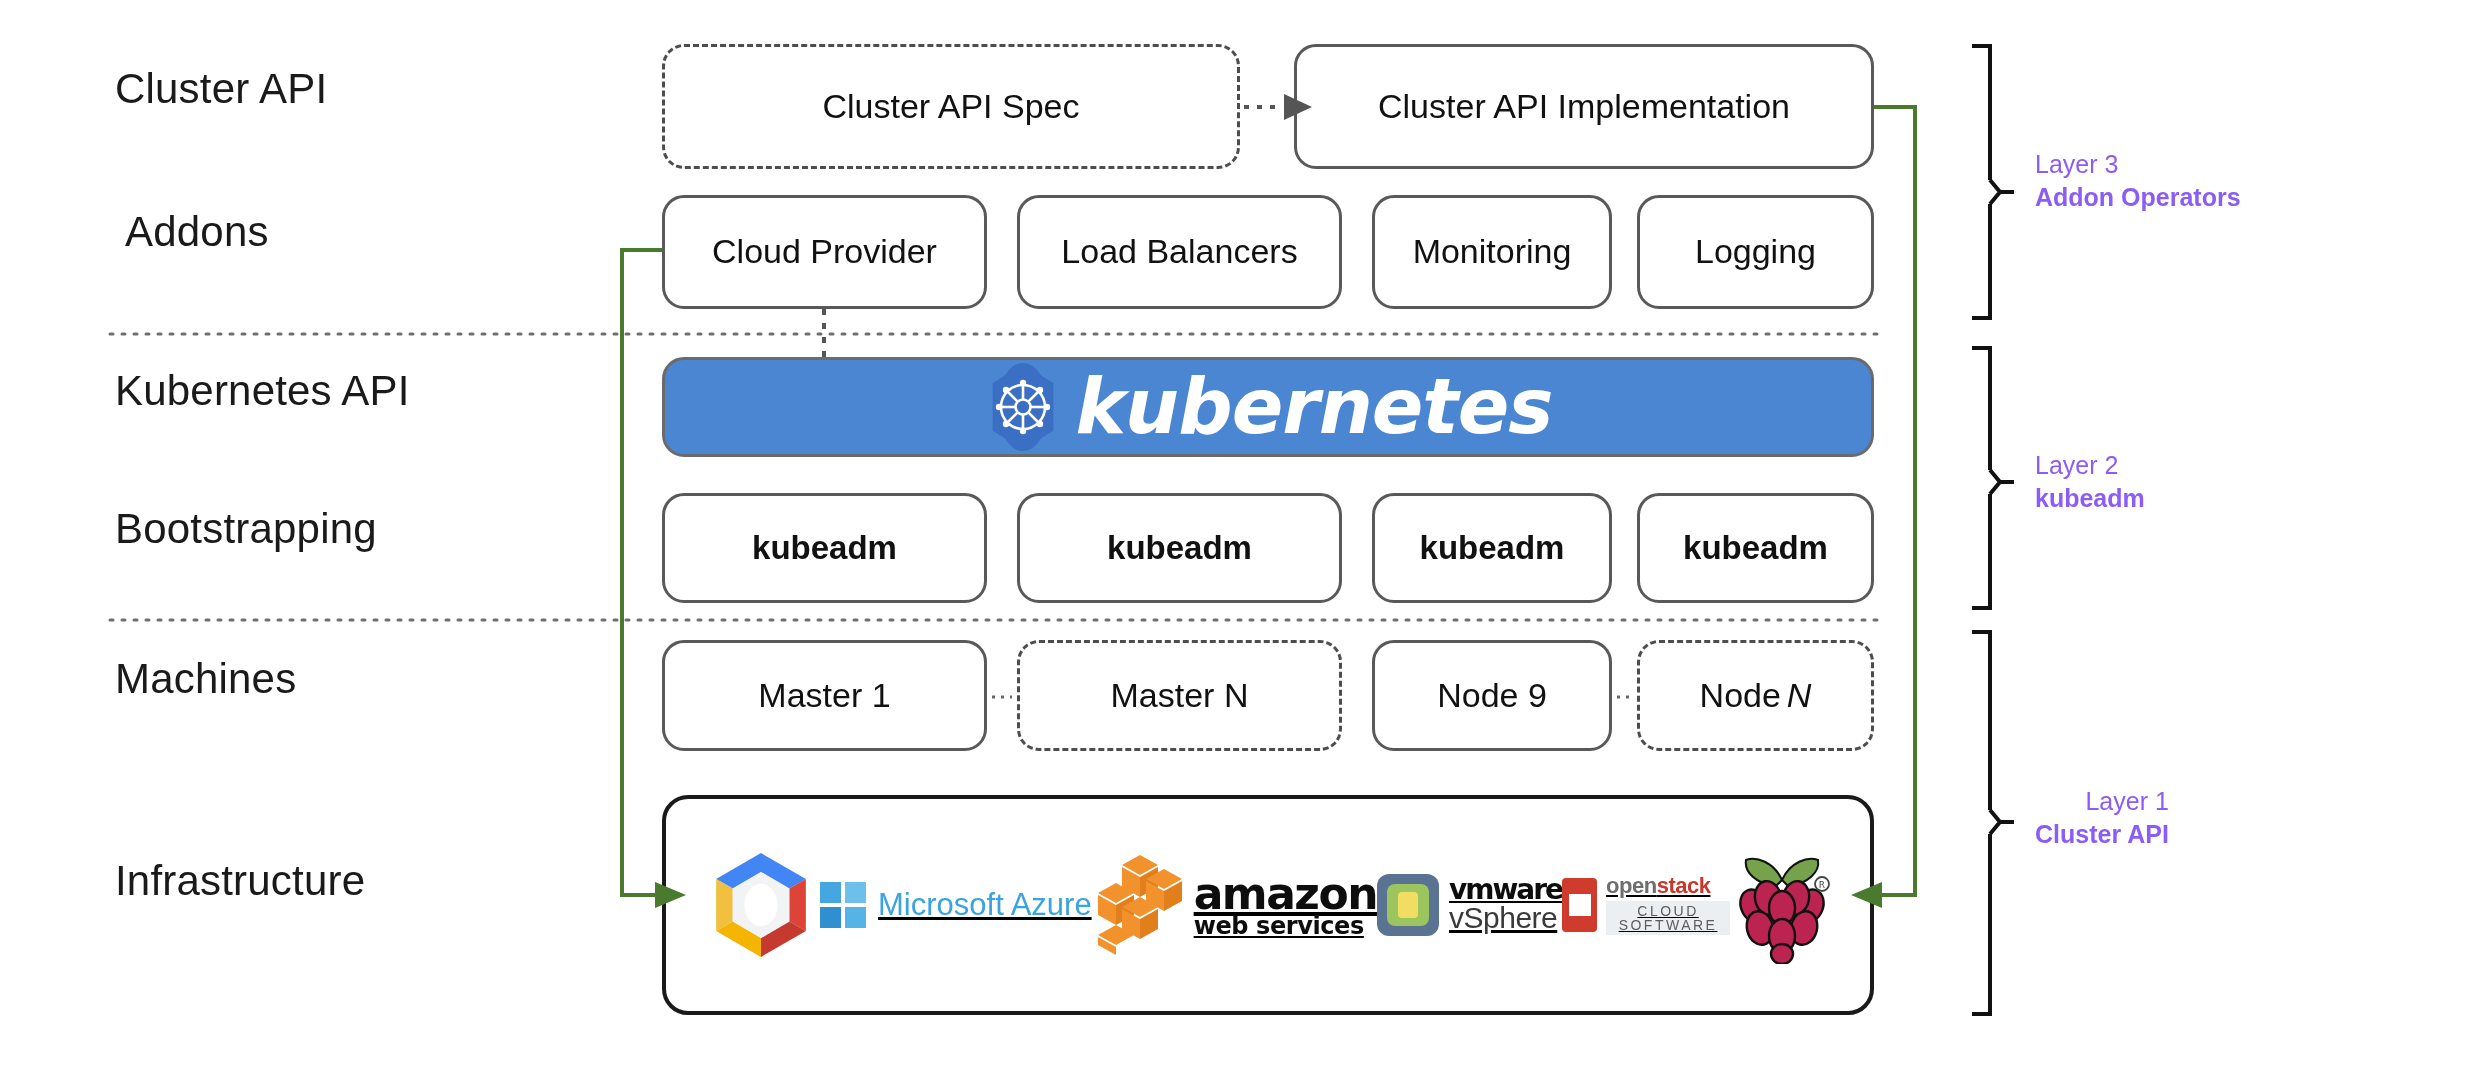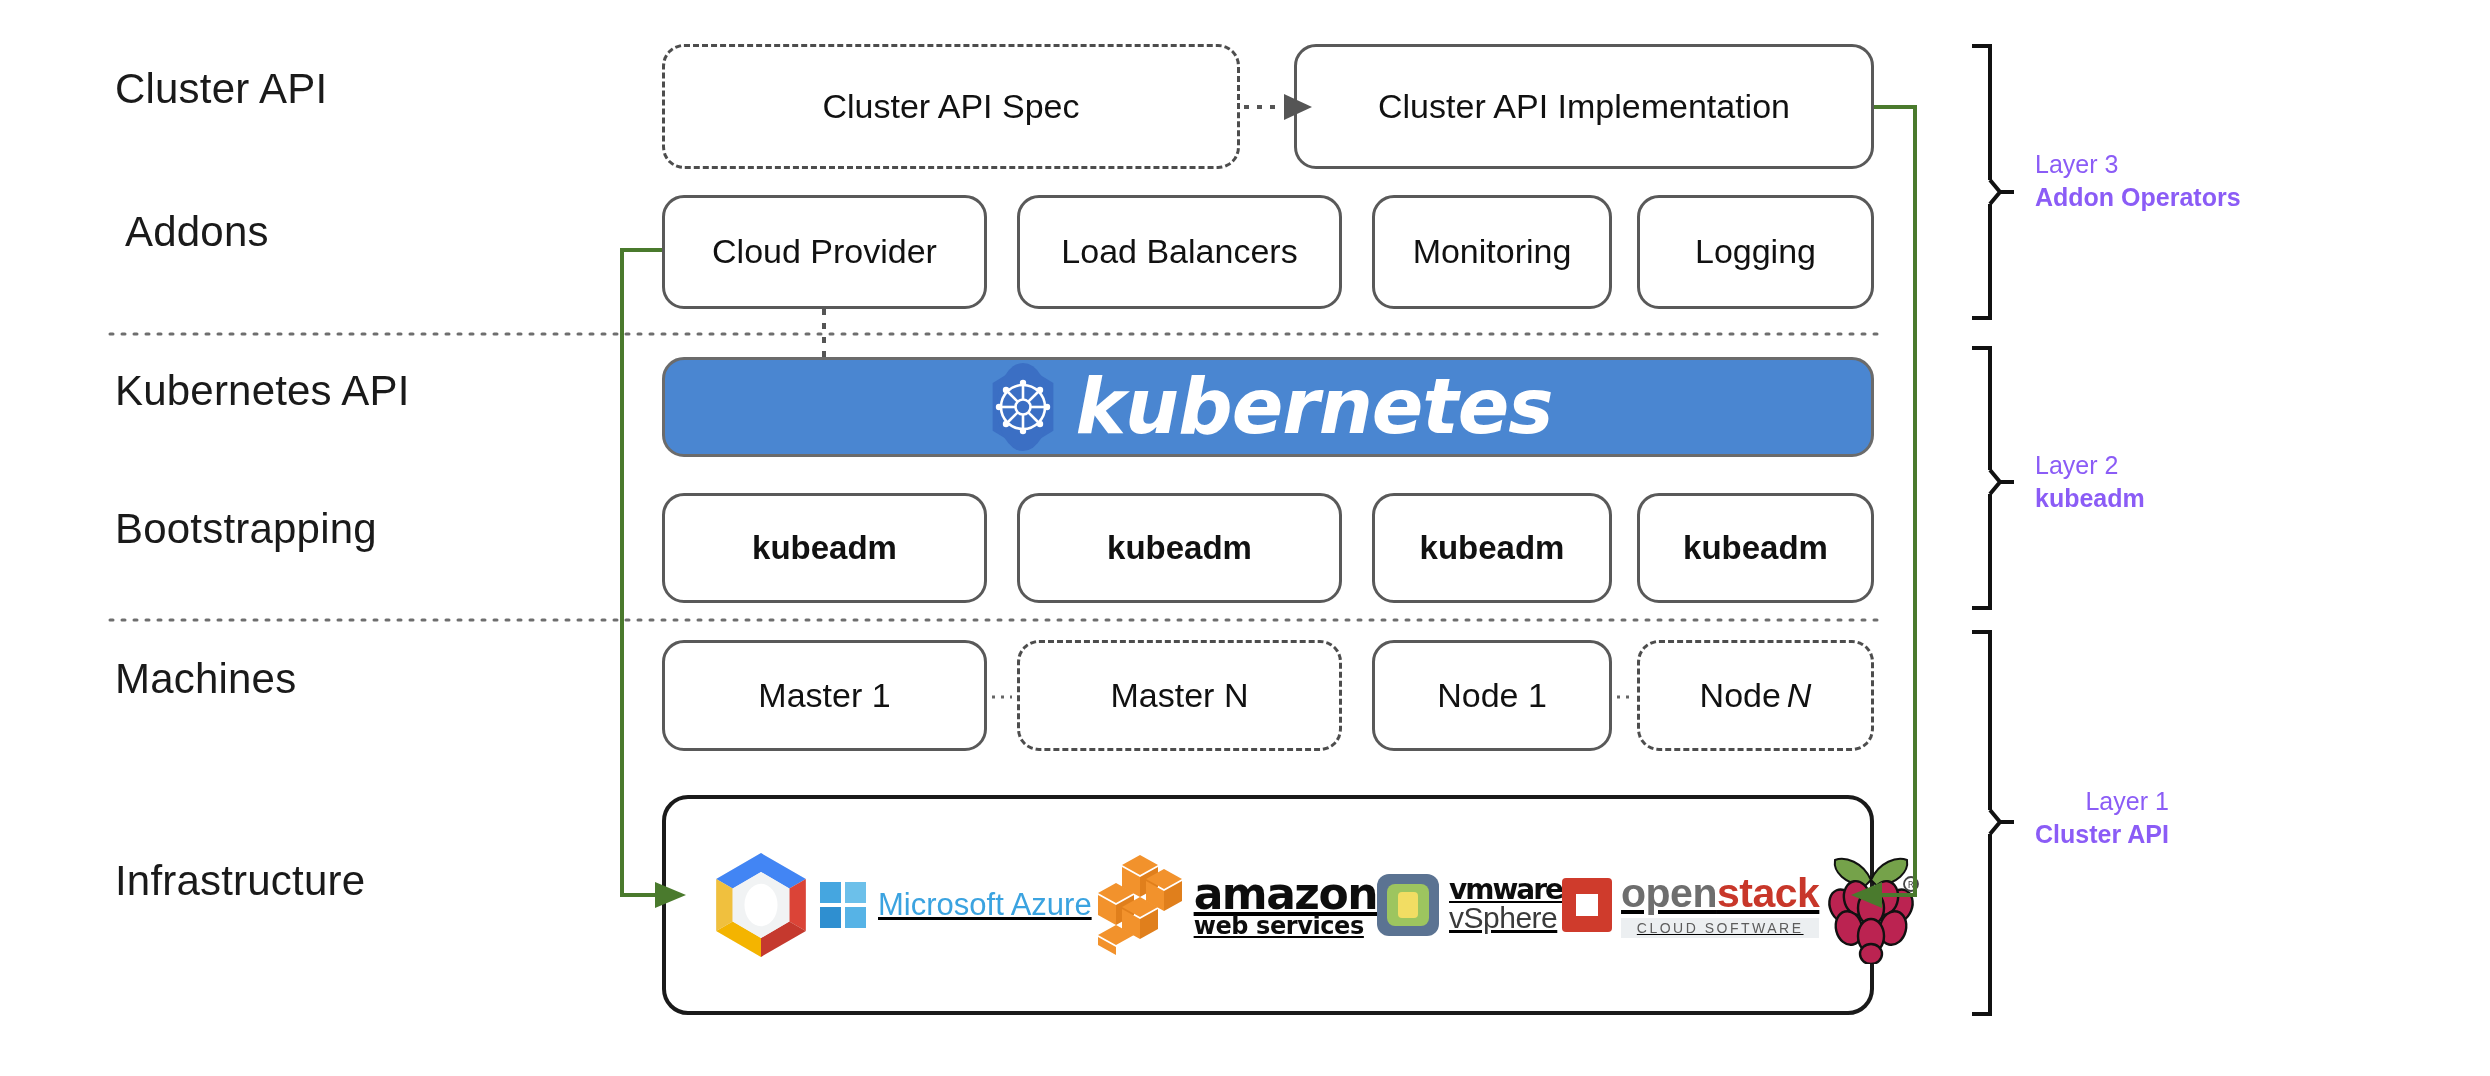--- a/index.html
+++ b/index.html
@@ -164,21 +164,21 @@
 
   
   .openstack { display: flex; align-items: center; gap: 9px; }
   .os-mark {
     width: 50px; height: 54px; background: #cf3b2c;
     border-radius: 4px;
     display: flex; align-items: center; justify-content: center;
   }
   .os-mark span { width: 22px; height: 22px; background: #ffffff; display: block; }
   .os-text { display: flex; flex-direction: column; line-height: 1; }
-  .os-top { font-size: 41px; letter-spacing: -0.5px; }
+  .os-top { font-size: 22px; letter-spacing: -0.5px; }
   .os-top .a { color: #6e6e6e; font-weight: bold; }
   .os-top .b { color: #c8372a; font-weight: bold; }
   .os-sub {
     font-size: 14px; letter-spacing: 2.5px; color: #5c5c5c;
     background: #eceff1; padding: 3px 5px; margin-top: 4px; text-align: center;
   }
   .layer-label {
     position: absolute;
     font-size: 25px;
     color: #8b5cf6;
@@ -272,21 +272,21 @@
     <span>kubeadm</span>
   </div>
 
   <div class="node" style="left:662px; top:640px; width:325px; height:111px;">
     <span>Master 1</span>
   </div>
   <div class="node dashed" style="left:1017px; top:640px; width:325px; height:111px;">
     <span>Master N</span>
   </div>
   <div class="node" style="left:1372px; top:640px; width:240px; height:111px;">
-    <span>Node 1</span>
+    <span>Node 9</span>
   </div>
   <div class="node dashed" style="left:1637px; top:640px; width:237px; height:111px;">
     <span>Node</span>
       <span class="ital">N</span>
   </div>
 
   <div class="infra-box" style="left:662px; top:795px; width:1212px; height:220px;">
 
     <div class="logo-slot">
       <svg width="118" height="118" viewBox="0 0 100 100">

